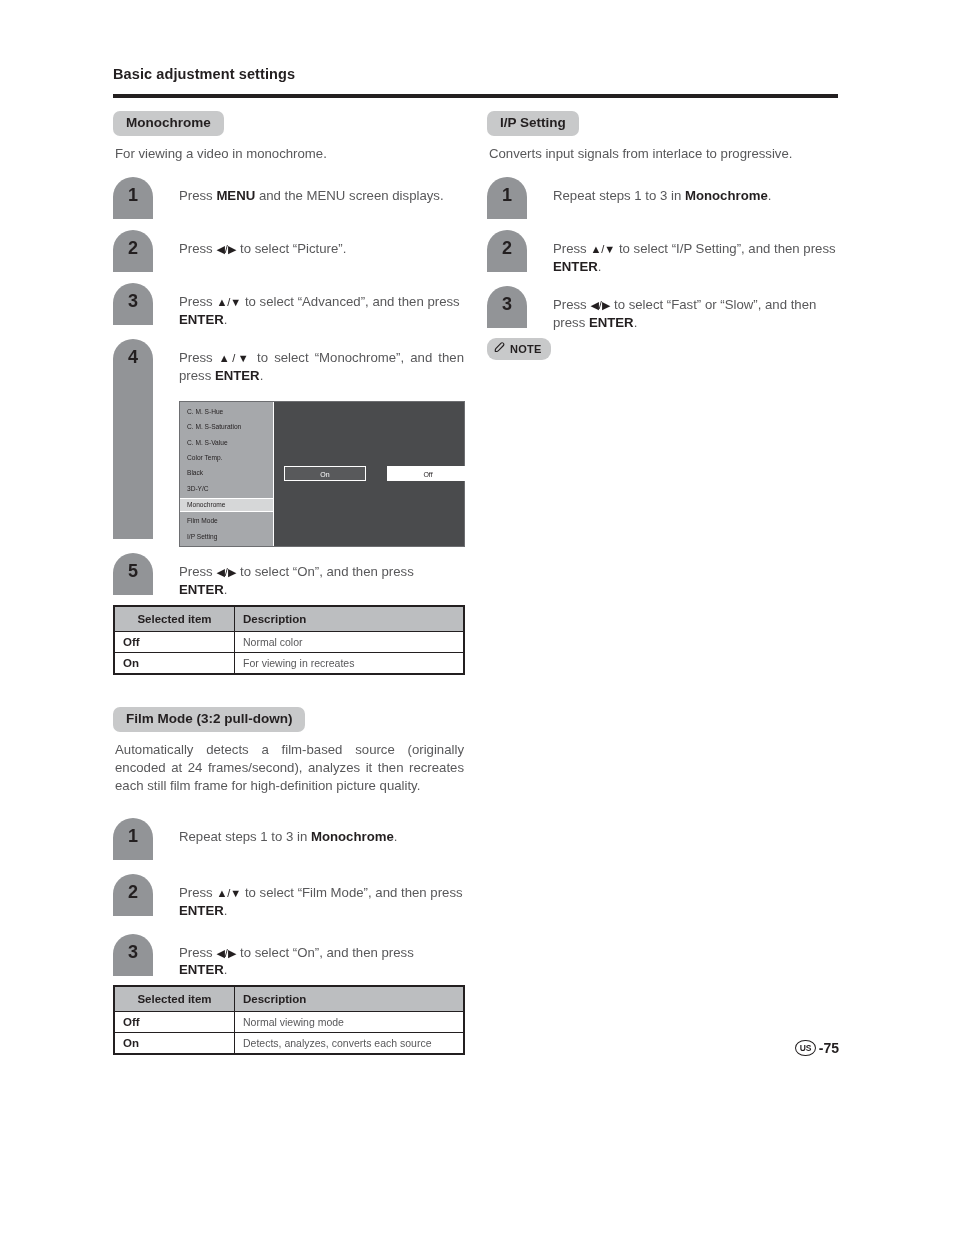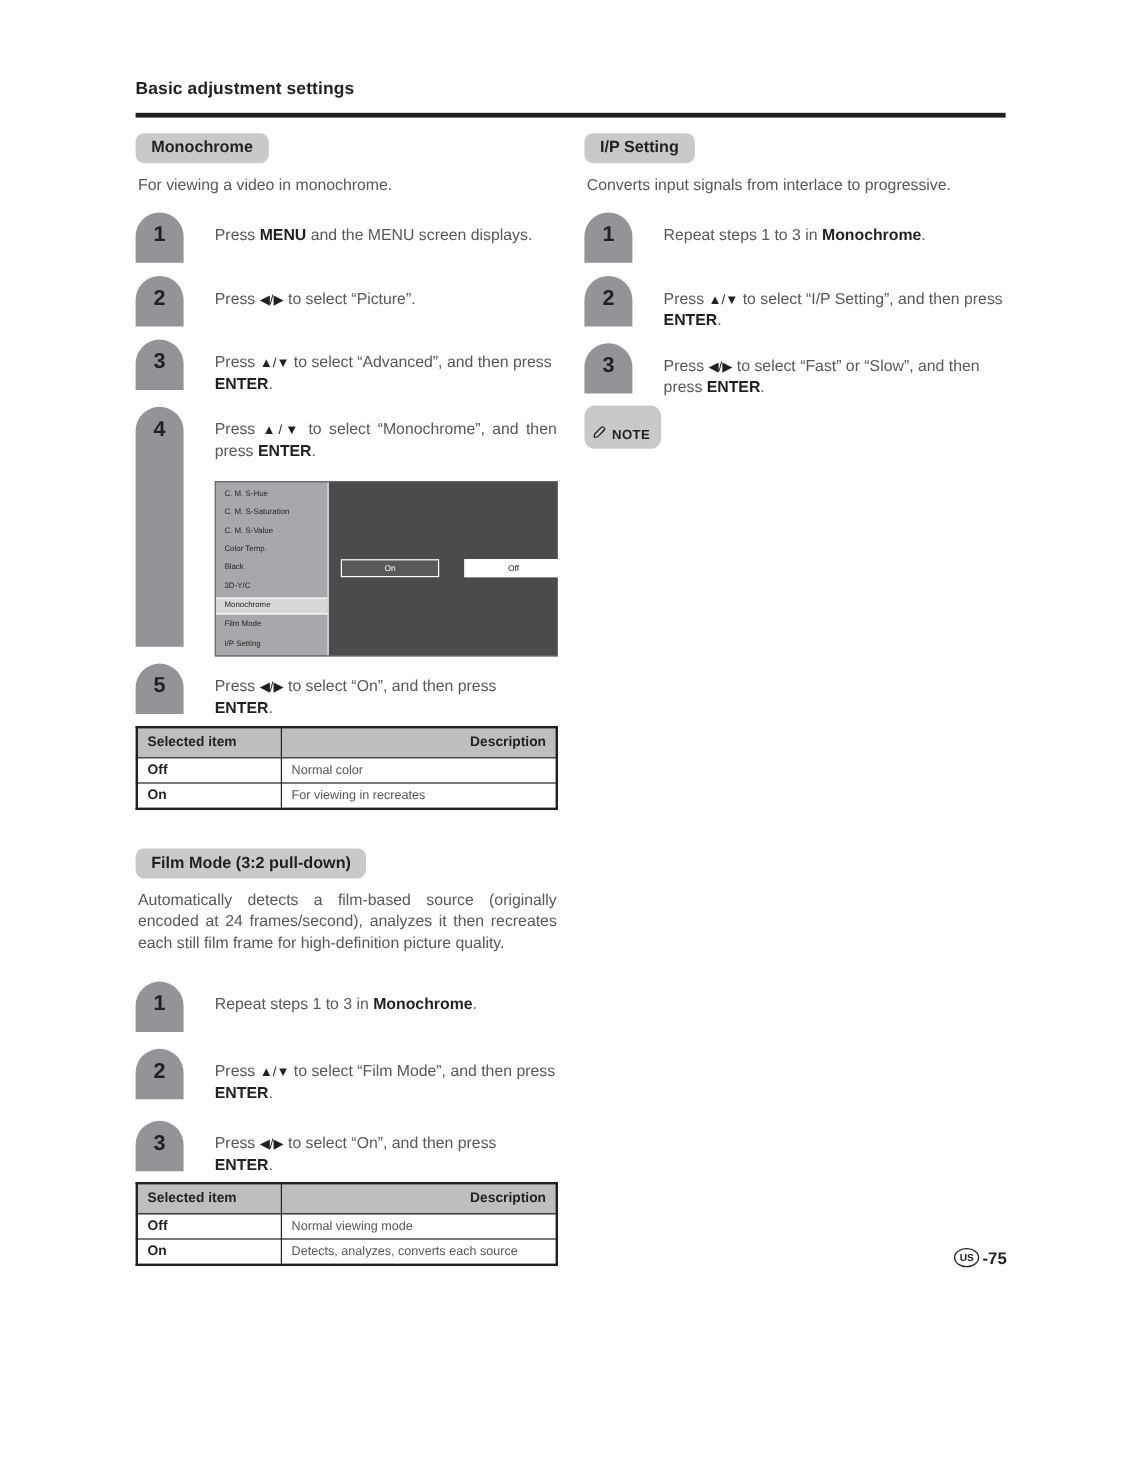--- a/index.html
+++ b/index.html
@@ -201,40 +201,40 @@
     padding: 4px 8px;
     vertical-align: middle;
   }
   .tbl thead th {
     background: #bcbec0;
     color: #231f20;
     font-weight: bold;
     font-size: 11.5px;
     padding: 6px 8px;
   }
-  .tbl thead th.c-item { width: 103px; text-align: left; }
-  .tbl thead th.c-desc { text-align: right; }
+  .tbl thead th.c-item { width: 103px; text-align: center; }
+  .tbl thead th.c-desc { text-align: left; }
   .tbl td.c-item {
     font-weight: bold;
     font-size: 11.5px;
     color: #231f20;
   }
   .tbl td.c-desc {
     font-size: 10.5px;
     color: #58585a;
   }
 
   
   .note-badge {
     display: inline-flex;
     align-items: center;
     gap: 4px;
     background: #c8c9ca;
     border-radius: 9px;
-    padding: 16px 9px 2px 6px;
+    padding: 2px 9px 2px 6px;
     margin-top: 4px;
   }
   .note-badge .note-label {
     font-size: 11px;
     font-weight: bold;
     color: #231f20;
     letter-spacing: 0.3px;
   }
   .note-icon { display: block; }
   .note-list {

